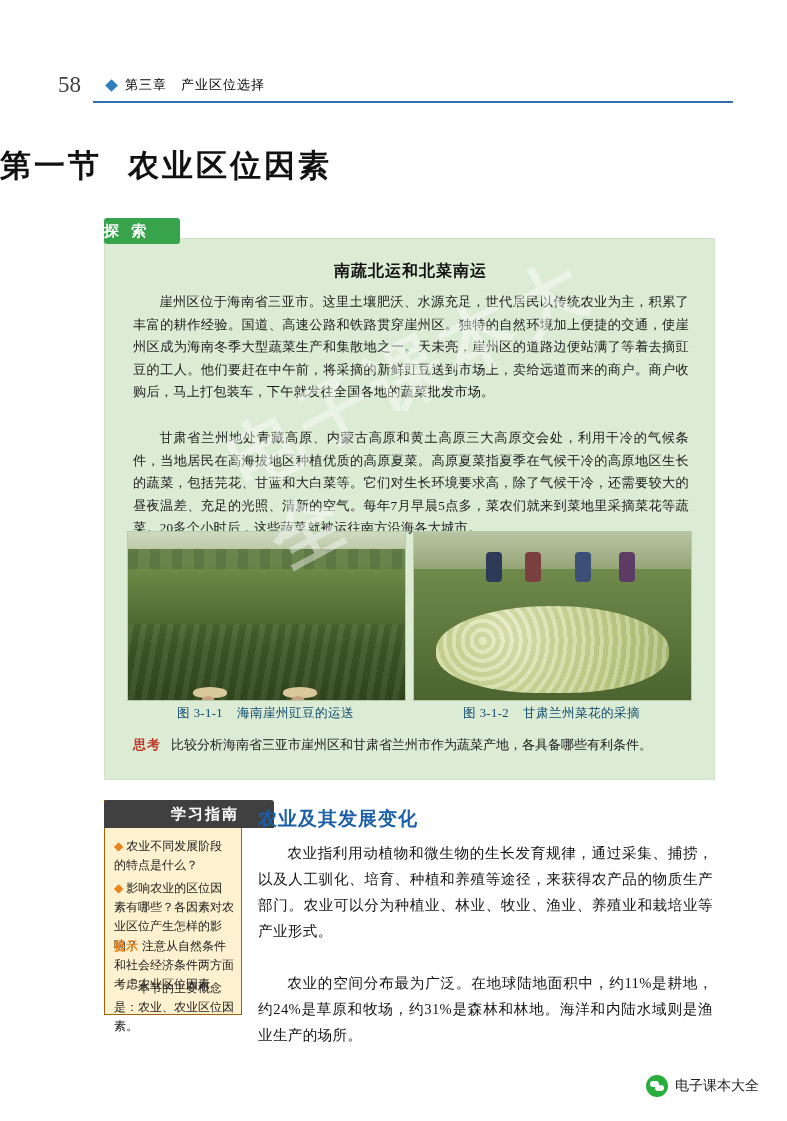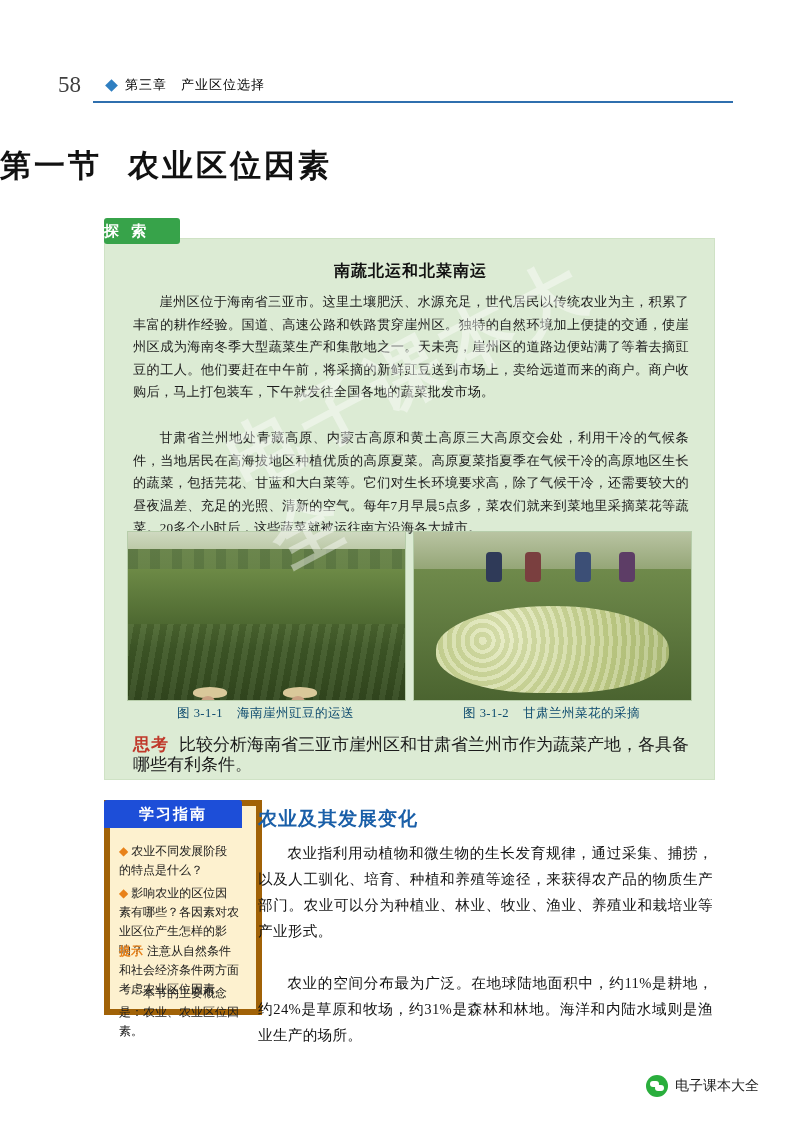--- a/index.html
+++ b/index.html
@@ -206,50 +206,51 @@
   }
   .fig-cap-left { left: 22px; width: 277px; text-align: center; }
   .fig-cap-right { left: 308px; width: 277px; text-align: center; }
   .fig-caption .gap { display: inline-block; width: 14px; }
 
   .think-row {
     position: absolute;
     left: 28px;
     top: 496px;
     width: 560px;
-    font-size: 17px;
+    font-size: 13px;
     line-height: 20px;
     color: #1b1b1b;
   }
   .think-label {
     color: #c0392b;
     font-weight: bold;
     letter-spacing: 1px;
     margin-right: 10px;
   }
 
   
   .guide-box {
     position: absolute;
     left: 104px;
     top: 800px;
-    width: 158px;
+    width: 138px;
     height: 215px;
     background: #fdf1cf;
-    border: 6px solid #a16207;
+    border: 1px solid #a16207;
     box-sizing: border-box;
   }
   .guide-tab {
     position: absolute;
     left: 104px;
     top: 800px;
     width: 138px;
     height: 28px;
-    background: #1d4ed8;
+    background: #404040;
     border-radius: 3px 3px 0 0;
+    padding-left: 32px;
   }
   .guide-tab span {
     display: block;
     text-align: center;
     line-height: 28px;
     color: #ffffff;
     font-size: 15px;
     font-weight: bold;
     letter-spacing: 2px;
     font-family: "Liberation Sans", sans-serif;

